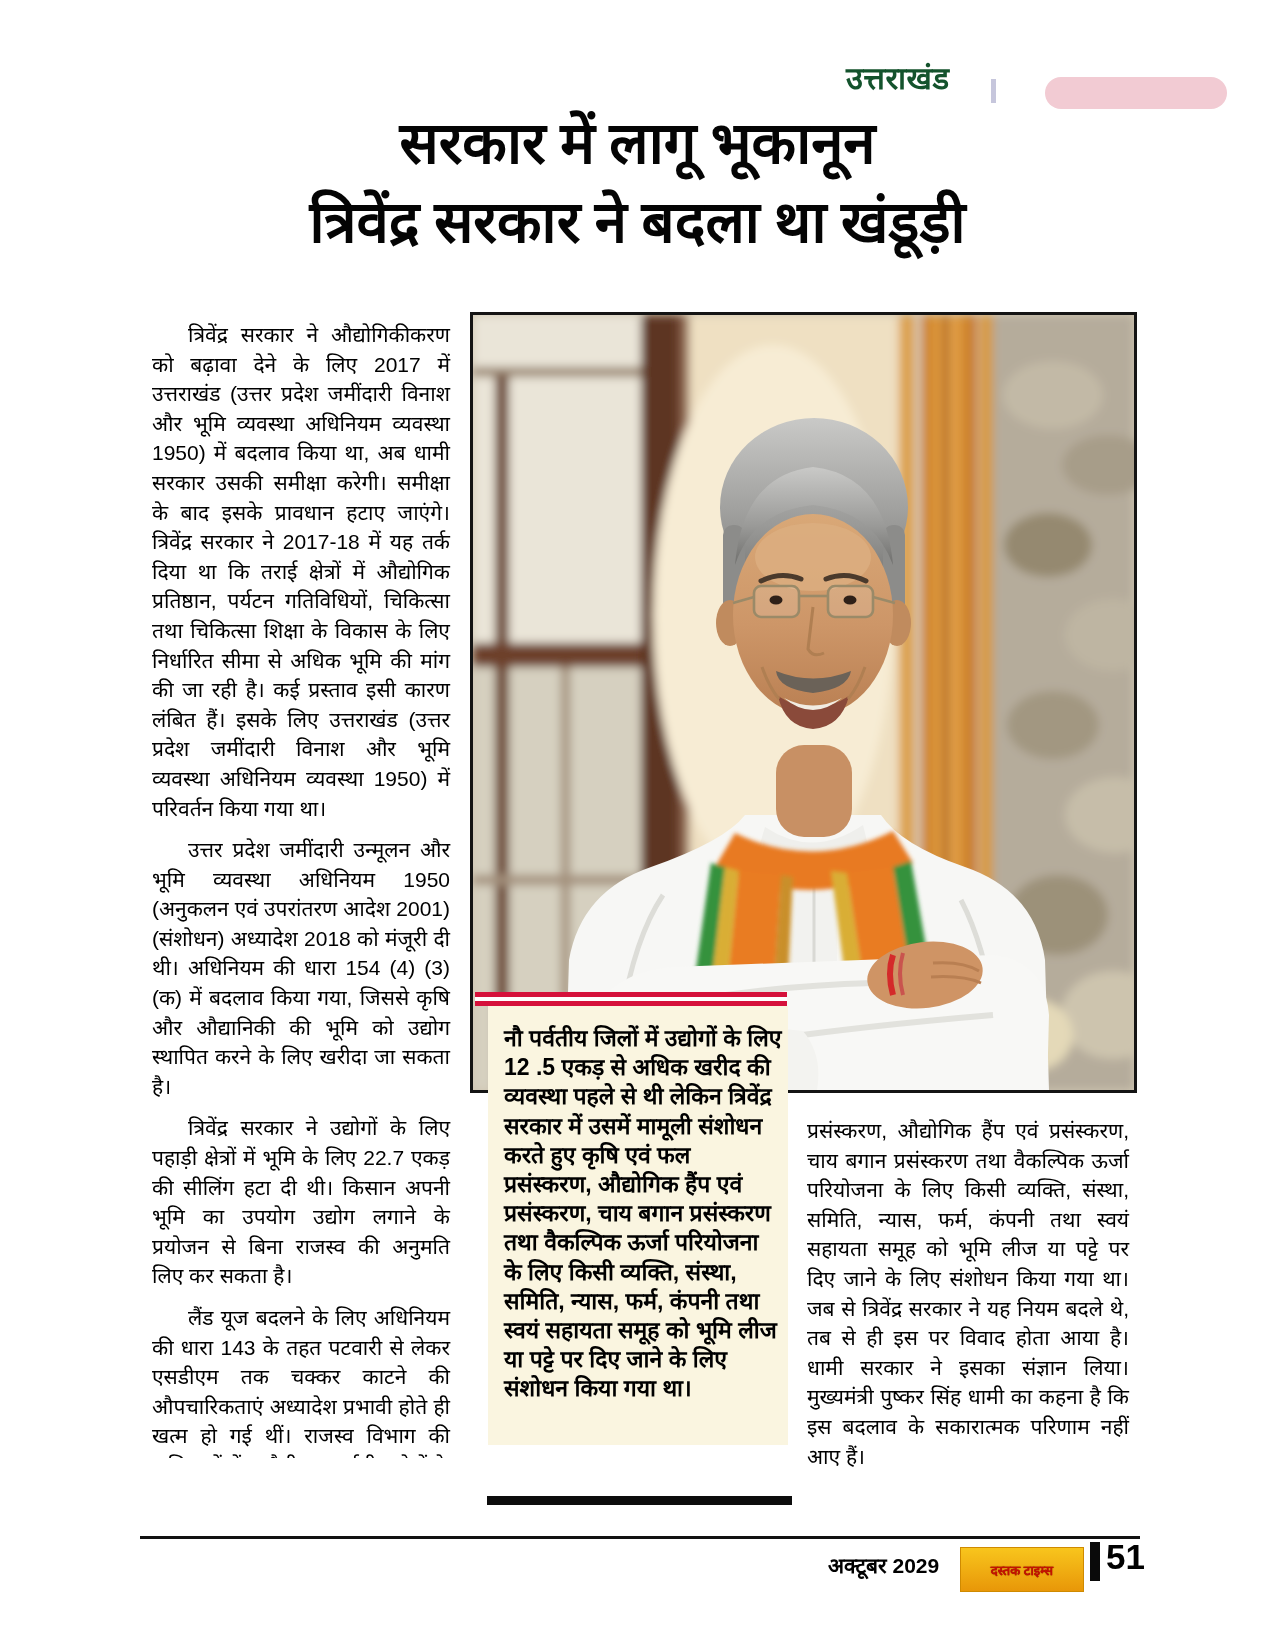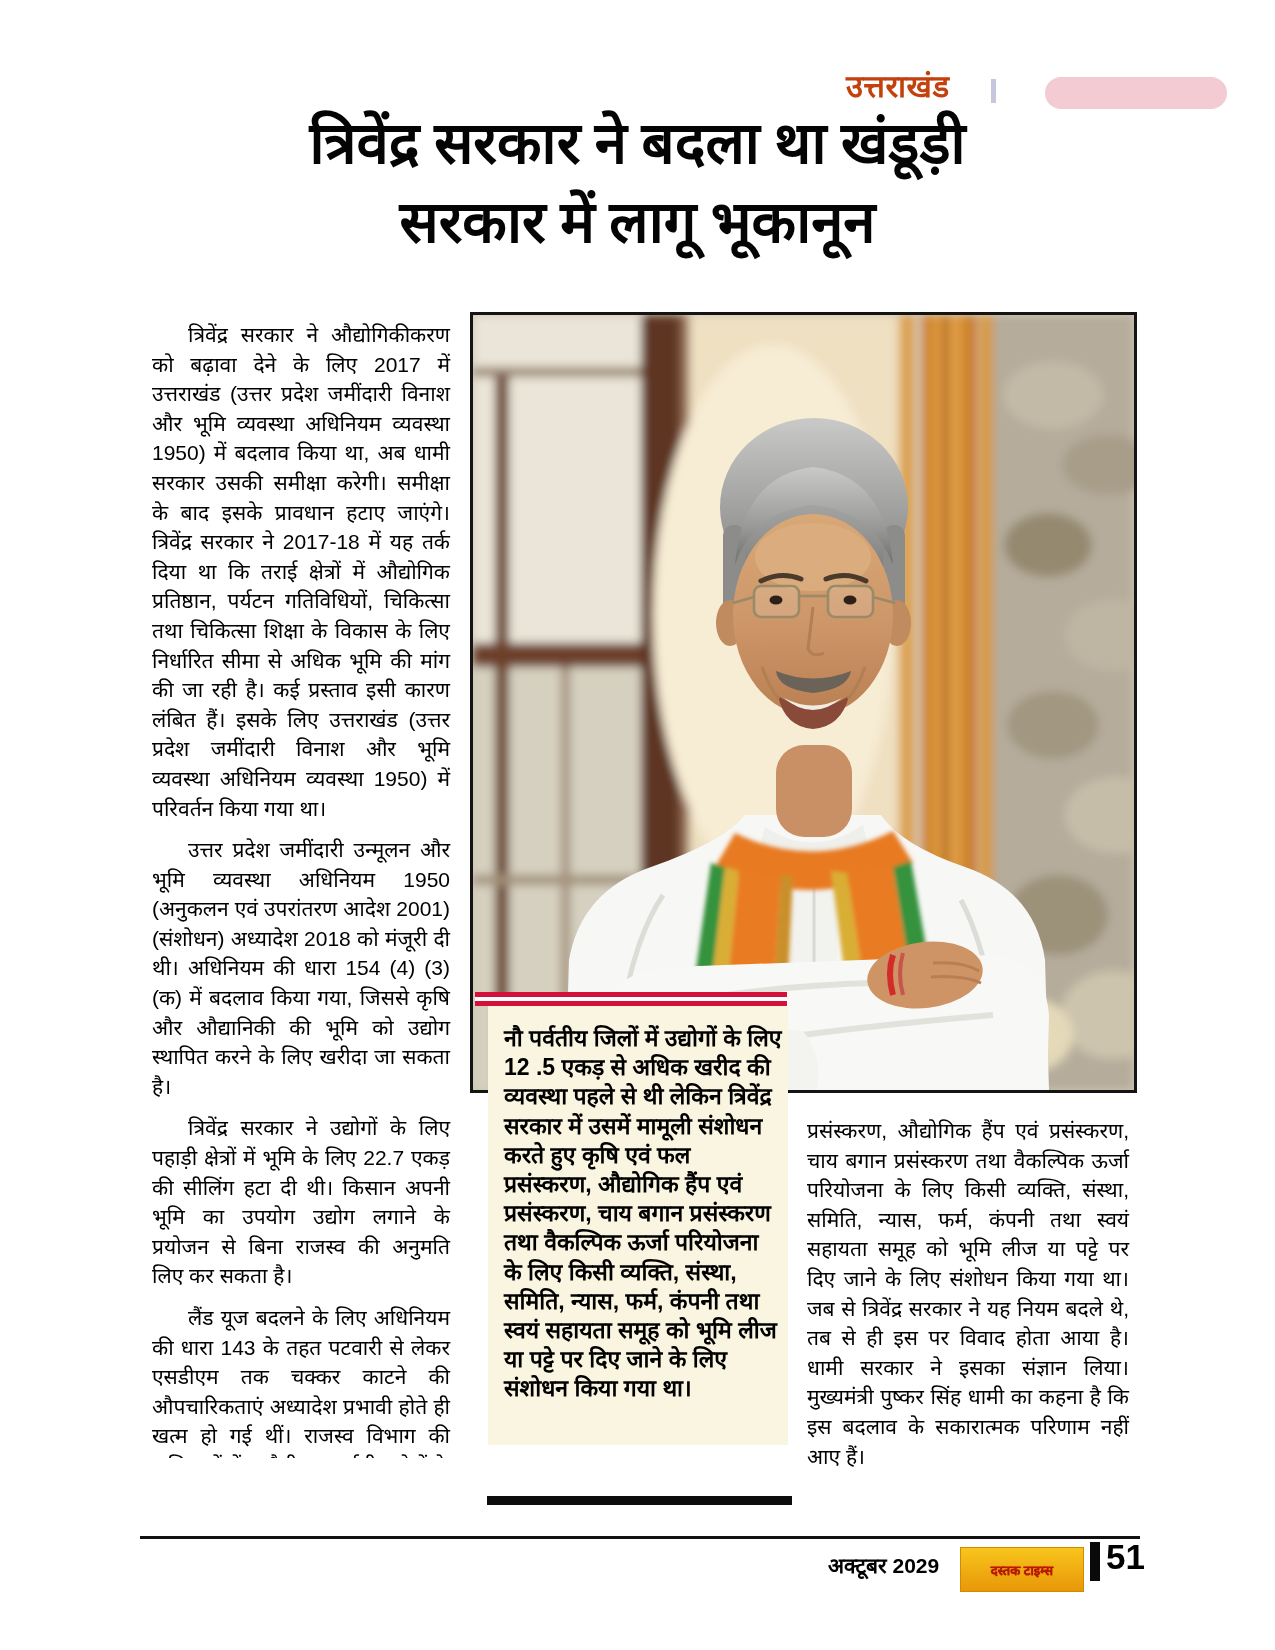--- a/index.html
+++ b/index.html
@@ -3,22 +3,22 @@
 <meta charset="utf-8">
 <style>
   html,body { margin:0; padding:0; background:#ffffff; }
   .page {
     position:relative; width:1275px; height:1650px; background:#ffffff;
     font-family:"Liberation Sans", sans-serif; color:#000; overflow:hidden;
   }
 
   
   .section-label {
-    position:absolute; left:846px; top:64px; font-size:31px; font-weight:bold;
-    color:#c2410c; letter-spacing:.5px;
+    position:absolute; left:846px; top:56px; font-size:31px; font-weight:bold;
+    color:#14532d; letter-spacing:.5px;
   }
   .lavender-bar { position:absolute; left:991px; top:79px; width:5px; height:24px; background:#c6c6dc; }
   .pink-pill { position:absolute; left:1045px; top:77px; width:182px; height:32px; border-radius:16px; background:#f2cbd3; }
 
   
   .headline {
     position:absolute; left:100px; top:104px; width:1075px; text-align:center;
     font-family:"Liberation Serif", serif; font-weight:bold; color:#040404;
     font-size:58px; line-height:79px;
   }
@@ -65,22 +65,22 @@
 </head>
 <body>
 
 <div class="page">
 
   <div class="section-label">उत्तराखंड</div>
   <div class="lavender-bar"></div>
   <div class="pink-pill"></div>
 
   <div class="headline">
+    <div>सरकार में लागू भूकानून</div>
     <div>त्रिवेंद्र सरकार ने बदला था खंडूड़ी</div>
-    <div>सरकार में लागू भूकानून</div>
   </div>
 
   <div class="col col-left">
       <p>त्रिवेंद्र सरकार ने औद्योगिकीकरण को बढ़ावा देने के लिए 2017 में उत्तराखंड (उत्तर प्रदेश जमींदारी विनाश और भूमि व्यवस्था अधिनियम व्यवस्था 1950) में बदलाव किया था, अब धामी सरकार उसकी समीक्षा करेगी। समीक्षा के बाद इसके प्रावधान हटाए जाएंगे। त्रिवेंद्र सरकार ने 2017-18 में यह तर्क दिया था कि तराई क्षेत्रों में औद्योगिक प्रतिष्ठान, पर्यटन गतिविधियों, चिकित्सा तथा चिकित्सा शिक्षा के विकास के लिए निर्धारित सीमा से अधिक भूमि की मांग की जा रही है। कई प्रस्ताव इसी कारण लंबित हैं। इसके लिए उत्तराखंड (उत्तर प्रदेश जमींदारी विनाश और भूमि व्यवस्था अधिनियम व्यवस्था 1950) में परिवर्तन किया गया था।</p>
       <p>उत्तर प्रदेश जमींदारी उन्मूलन और भूमि व्यवस्था अधिनियम 1950 (अनुकलन एवं उपरांतरण आदेश 2001) (संशोधन) अध्यादेश 2018 को मंजूरी दी थी। अधिनियम की धारा 154 (4) (3) (क) में बदलाव किया गया, जिससे कृषि और औद्यानिकी की भूमि को उद्योग स्थापित करने के लिए खरीदा जा सकता है।</p>
       <p>त्रिवेंद्र सरकार ने उद्योगों के लिए पहाड़ी क्षेत्रों में भूमि के लिए 22.7 एकड़ की सीलिंग हटा दी थी। किसान अपनी भूमि का उपयोग उद्योग लगाने के प्रयोजन से बिना राजस्व की अनुमति लिए कर सकता है।</p>
       <p>लैंड यूज बदलने के लिए अधिनियम की धारा 143 के तहत पटवारी से लेकर एसडीएम तक चक्कर काटने की औपचारिकताएं अध्यादेश प्रभावी होते ही खत्म हो गई थीं। राजस्व विभाग की अधिकारों में कटौती कर पर्वतीय क्षेत्रों के धारा 143 को 143 (क) में परिवर्तित किया गया था। नौ पर्वतीय जिलों में उद्योगों के लिए 12.5 एकड़ से अधिक खरीद की व्यवस्था पहले से थी लेकिन त्रिवेंद्र सरकार में उसमें मामूली संशोधन करते हुए कृषि एवं फल</p>
     </div>
 
   <div class="photo-frame">

